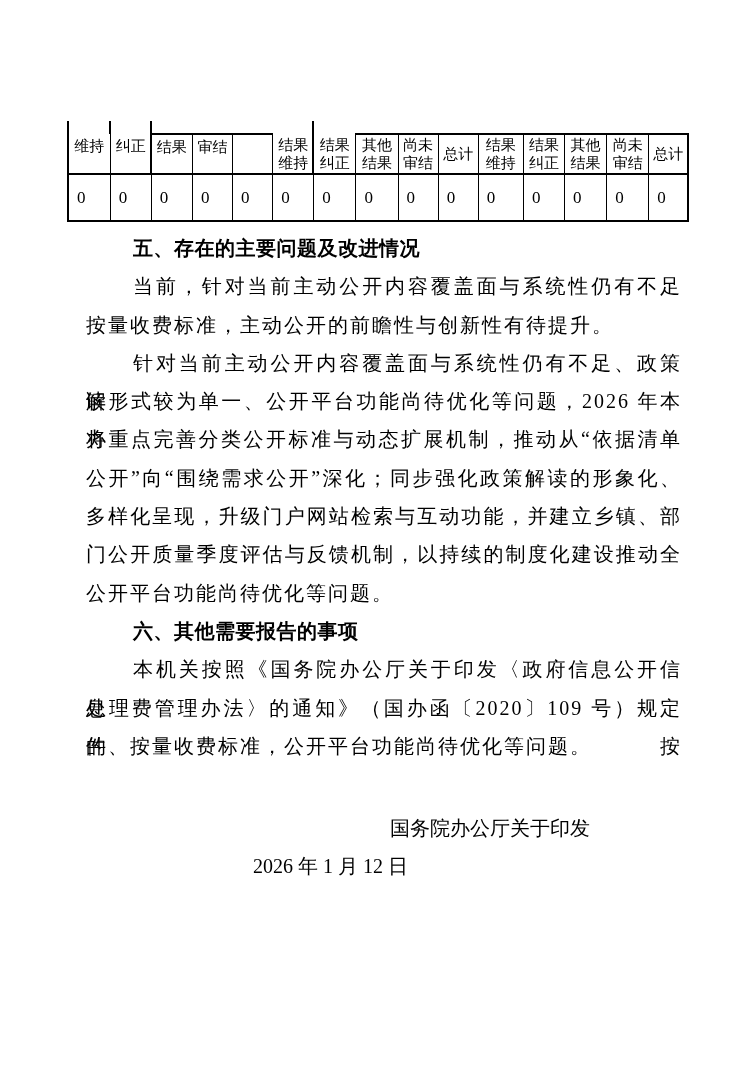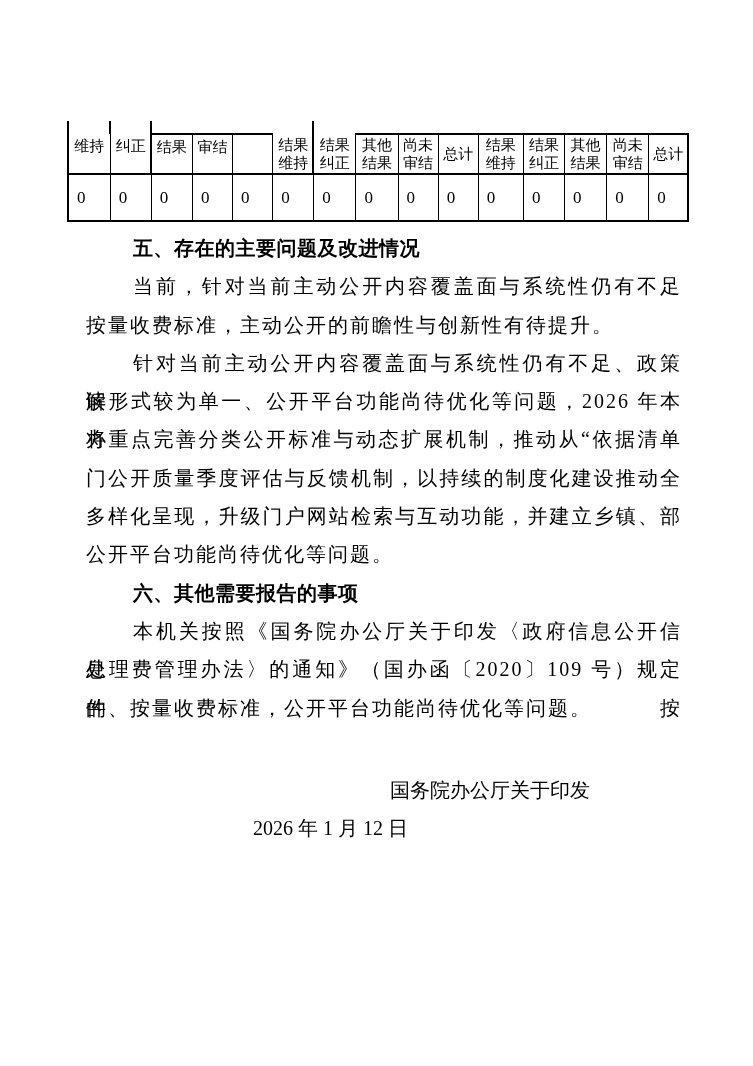--- a/index.html
+++ b/index.html
@@ -144,22 +144,23 @@
 
   <div class="doc">
     <div class="ln heading">五、存在的主要问题及改进情况</div>
 
     <div class="ln just ind">当前，针对当前主动公开内容覆盖面与系统性仍有不足</div>
     <div class="ln">按量收费标准，主动公开的前瞻性与创新性有待提升。</div>
 
     <div class="ln just ind">针对当前主动公开内容覆盖面与系统性仍有不足、政策解</div>
     <div class="ln just">读形式较为单一、公开平台功能尚待优化等问题，2026 年本办</div>
     <div class="ln just">将重点完善分类公开标准与动态扩展机制，推动从“依据清单</div>
+    <div class="ln just">公开”向“围绕需求公开”深化；同步强化政策解读的形象化、</div>
+    <div class="ln just">多样化呈现，升级门户网站检索与互动功能，并建立乡镇、部</div>
     <div class="ln just">门公开质量季度评估与反馈机制，以持续的制度化建设推动全</div>
-    <div class="ln just">多样化呈现，升级门户网站检索与互动功能，并建立乡镇、部</div>
     <div class="ln">公开平台功能尚待优化等问题。</div>
 
     <div class="ln heading">六、其他需要报告的事项</div>
 
     <div class="ln just ind">本机关按照《国务院办公厅关于印发〈政府信息公开信息</div>
     <div class="ln just">处理费管理办法〉的通知》（国办函〔2020〕109 号）规定的按</div>
     <div class="ln">件、按量收费标准，公开平台功能尚待优化等问题。</div>
 
     <div class="spacer"></div>
     <div class="ln sig-org">国务院办公厅关于印发</div>

